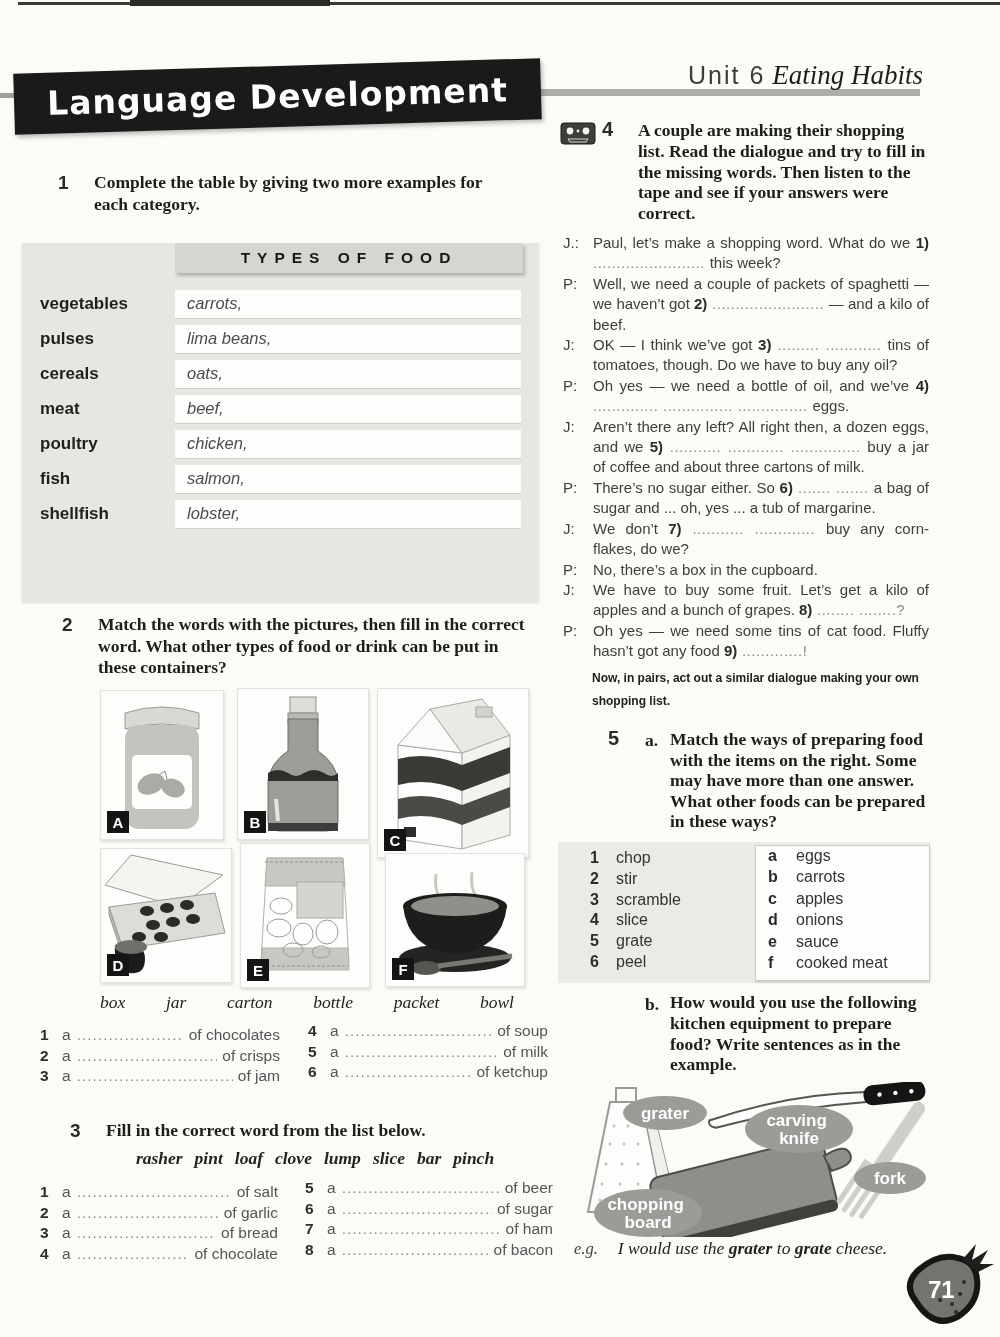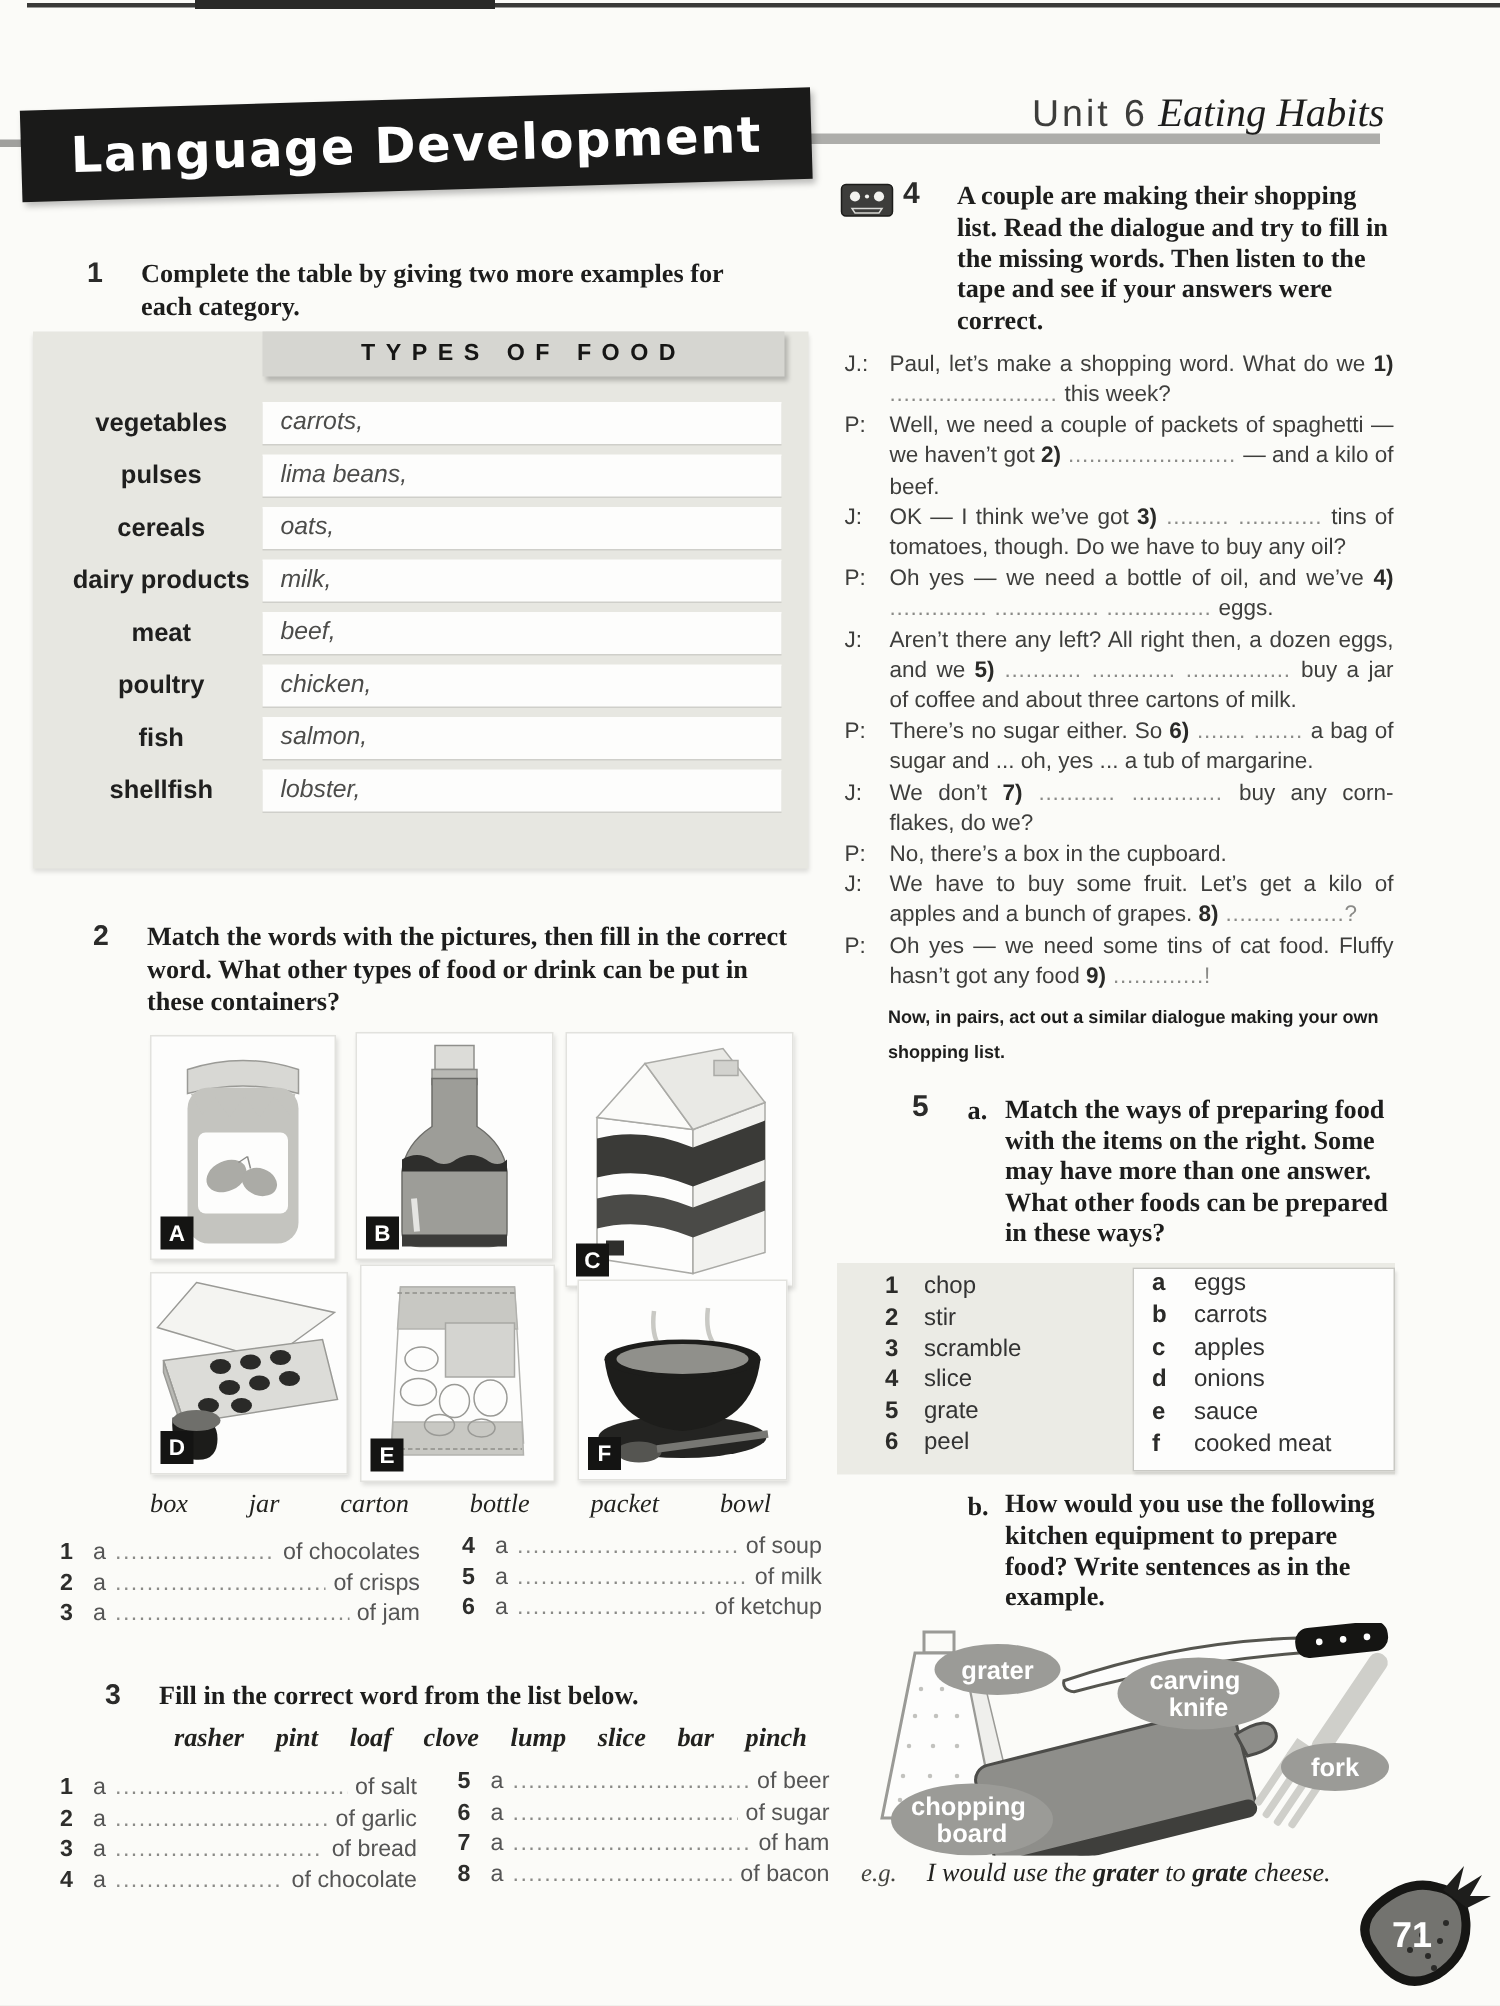--- a/index.html
+++ b/index.html
@@ -23,21 +23,21 @@
   .unit-head{position:absolute;left:688px;top:44px;width:235px;display:flex;justify-content:space-between;align-items:baseline;}
   .unit-label{font-size:25px;color:#3d3d3b;letter-spacing:2px;}
   .unit-title{font-family:"Liberation Serif",serif;font-style:italic;font-size:27px;color:#1d1d1c;margin-top:16px;}
 
   
   .ex-head{position:absolute;display:flex;}
   .ex-num{font-weight:bold;font-size:19px;color:#2b2b2a;flex:0 0 36px;}
   .ex-txt{font-family:"Liberation Serif",serif;font-weight:bold;font-size:17.5px;line-height:21.5px;color:#1d1d1c;}
 
   
-  .foodtable{position:absolute;left:22px;top:221px;width:517px;height:358px;background:#e7e7e1;box-shadow:0 2px 3px rgba(0,0,0,.12);text-align:center;}
+  .foodtable{position:absolute;left:22px;top:243px;width:517px;height:358px;background:#e7e7e1;box-shadow:0 2px 3px rgba(0,0,0,.12);}
   .ft-header{position:absolute;left:153px;top:0;width:348px;height:30px;background:#d6d6d1;
              display:flex;align-items:center;justify-content:center;box-shadow:2px 3px 3px rgba(0,0,0,.22);}
   .ft-header span{font-weight:bold;font-size:15.5px;letter-spacing:7px;color:#161615;}
   .ft-rows{position:absolute;left:0;top:43px;width:100%;}
   .t-row{height:35px;display:flex;align-items:center;}
   .t-cat{width:153px;padding-left:18px;box-sizing:border-box;font-weight:bold;font-size:17px;color:#1f1f1e;}
   .t-cell{width:346px;height:28px;background:#fdfdfc;box-shadow:0 1px 0 #cfcfca;display:flex;align-items:center;}
   .t-ex{font-style:italic;font-size:16.5px;color:#4c4c4a;padding-left:12px;}
 
   
@@ -47,21 +47,21 @@
   .words-row{position:absolute;left:100px;top:992px;width:414px;display:flex;justify-content:space-between;}
   .words-row span{font-family:"Liberation Serif",serif;font-style:italic;font-size:17.5px;color:#22221f;}
 
   
   .blank-col{position:absolute;}
   .blank-row{display:flex;align-items:baseline;height:20.5px;font-size:15.5px;color:#555;}
   .blank-row .bn{flex:0 0 22px;font-weight:bold;color:#2e2e2c;}
   .blank-row .ba{margin-right:6px;}
   .blank-row .dots{flex:1 1 auto;overflow:hidden;white-space:nowrap;color:#8a8a87;letter-spacing:1px;}
   .blank-row .bl{white-space:nowrap;margin-left:5px;}
-  .ex3-list{position:absolute;left:116px;top:1148px;width:422px;display:flex;justify-content:space-between;gap:12px;}
+  .ex3-list{position:absolute;left:104px;top:1148px;width:422px;display:flex;justify-content:center;gap:12px;}
   .ex3-list span{font-family:"Liberation Serif",serif;font-style:italic;font-weight:bold;font-size:17.5px;color:#22221f;}
 
   
   .dialogue{position:absolute;left:563px;top:233px;width:366px;font-size:15px;line-height:20.4px;color:#3e3e3c;}
   .turn{position:relative;padding-left:30px;text-align:justify;}
   .speaker{position:absolute;left:0;top:0;}
   .turn b{color:#2a2a28;}
   .turn .dots{color:#8a8a87;letter-spacing:.5px;}
   .followup{position:absolute;left:592px;top:667px;width:336px;font-family:Liberation Sans, sans-serif;
             font-weight:bold;font-size:12px;line-height:23px;color:#1d1d1c;}
@@ -124,26 +124,20 @@
         <div class="t-row">
           <span class="t-cat">pulses</span>
           <div class="t-cell">
             <span class="t-ex">lima beans,</span>
           </div>
         </div>
         <div class="t-row">
           <span class="t-cat">cereals</span>
           <div class="t-cell">
             <span class="t-ex">oats,</span>
-          </div>
-        </div>
-        <div class="t-row">
-          <span class="t-cat">dairy products</span>
-          <div class="t-cell">
-            <span class="t-ex">milk,</span>
           </div>
         </div>
         <div class="t-row">
           <span class="t-cat">meat</span>
           <div class="t-cell">
             <span class="t-ex">beef,</span>
           </div>
         </div>
         <div class="t-row">
           <span class="t-cat">poultry</span>

